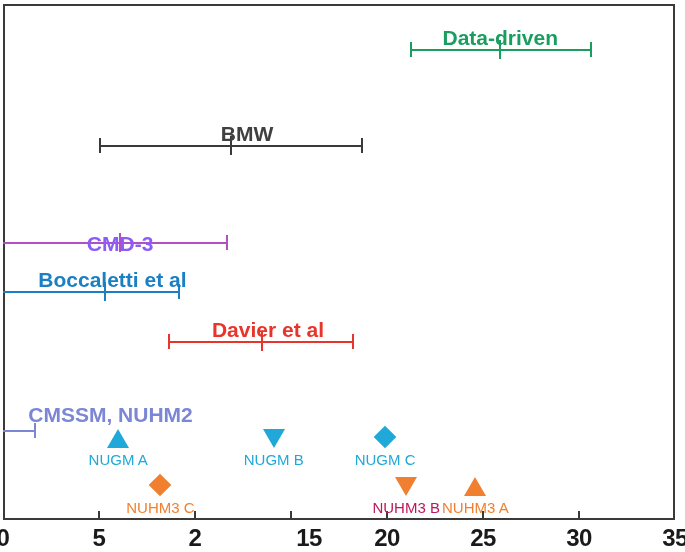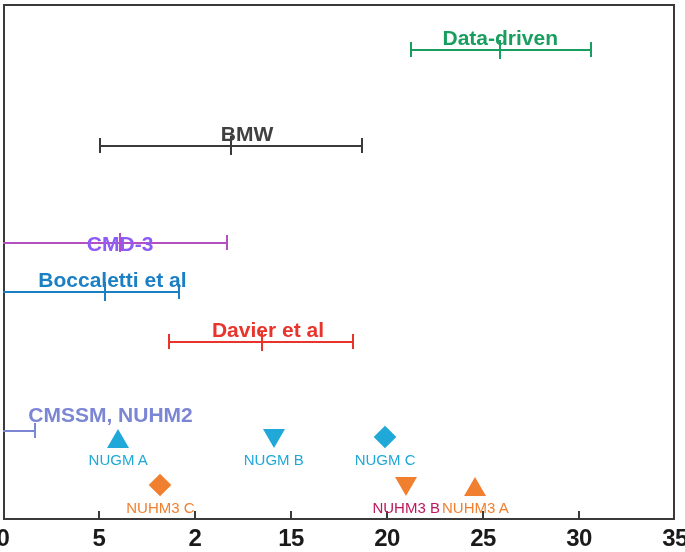--- a/index.html
+++ b/index.html
@@ -181,20 +181,20 @@
         <div class="marker-label" style="left: 403.2px; top: 495px; color: #be185d;">NUHM3 B</div>
         <div class="marker m-up" style="left: 472.32px; top: 473px; border-bottom: 19px solid rgb(240, 128, 48);"></div>
         <div class="marker-label" style="left: 472.32px; top: 495px; color: rgb(240, 128, 48);">NUHM3 A</div>
       </div>
   </div>
 
   <div id="ticklabels-layer">
       <div class="tick-label" style="left: 3px;">0</div>
       <div class="tick-label" style="left: 99px;">5</div>
       <div class="tick-label" style="left: 195px;">2</div>
-      <div class="tick-label" style="left: 291px;">15</div>
+      <div class="tick-label" style="left: 309px;">15</div>
       <div class="tick-label" style="left: 387px;">20</div>
       <div class="tick-label" style="left: 483px;">25</div>
       <div class="tick-label" style="left: 579px;">30</div>
       <div class="tick-label" style="left: 675px;">35</div>
     </div>
 
 </div>
 
 </body></html>

